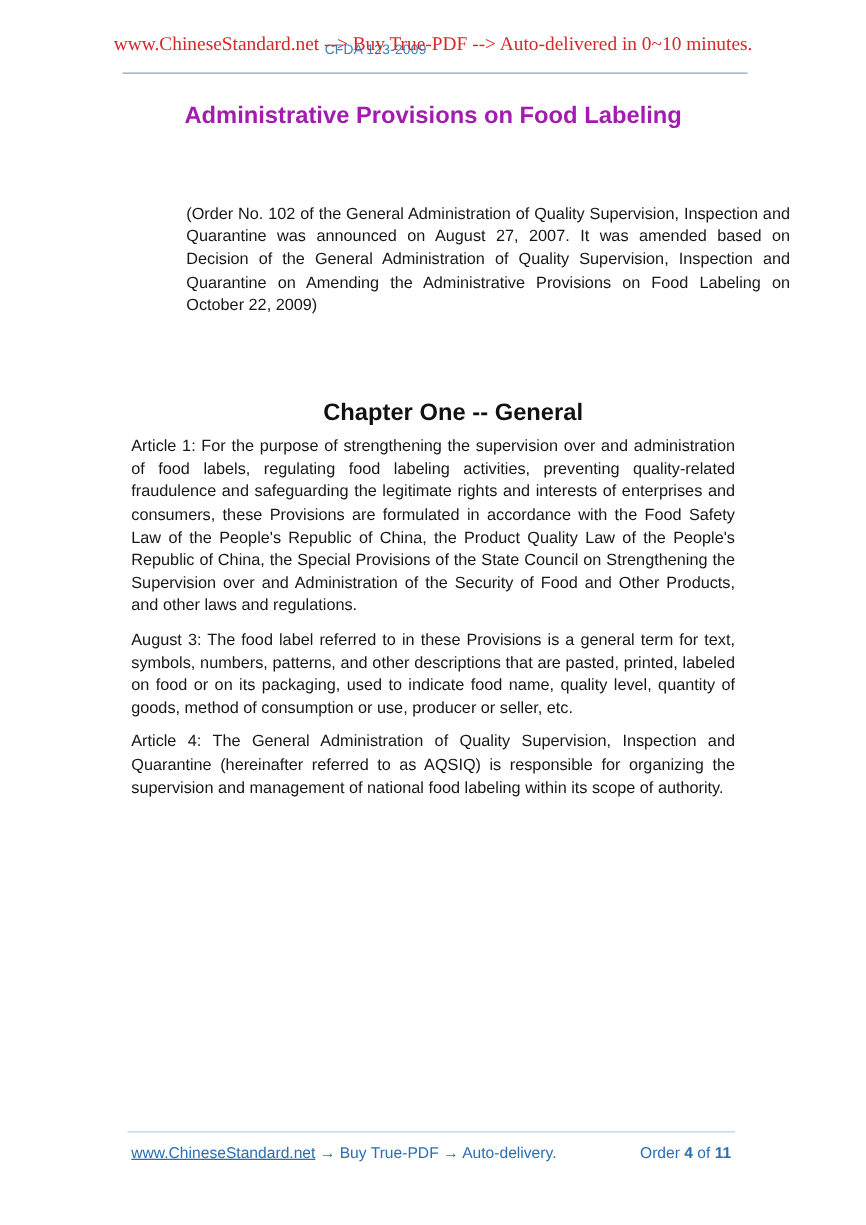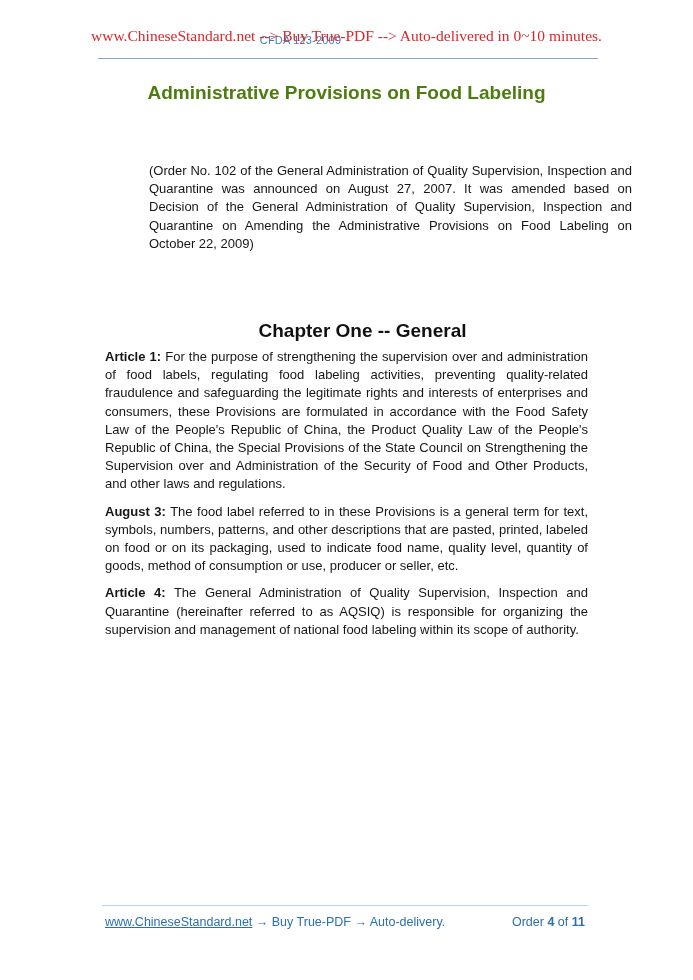--- a/index.html
+++ b/index.html
@@ -47,21 +47,21 @@
       border-top: 1px solid #8aa6c1;
     }
     .doc-title {
       position: absolute;
       top: 82px;
       left: 0;
       width: 693px;
       text-align: center;
       font-size: 19px;
       font-weight: bold;
-      color: #4d7c0f;
+      color: #a21caf;
       margin: 0;
     }
     .content {
       position: absolute;
       left: 105px;
       width: 483px;
       font-size: 13px;
       line-height: 18.2px;
       text-align: justify;
       color: #161616;
@@ -81,21 +81,21 @@
       color: #111111;
       margin: 16px;
     }
     .articles {
       top: 348px;
     }
     .articles p {
       margin: 0 0 9px 0;
     }
     .article-label {
-      font-weight: bold;
+      font-weight: normal;
     }
     .footer-rule {
       position: absolute;
       top: 905px;
       left: 102px;
       width: 486px;
       height: 0;
       border-top: 1px solid #b8d2ea;
     }
     .footer {

